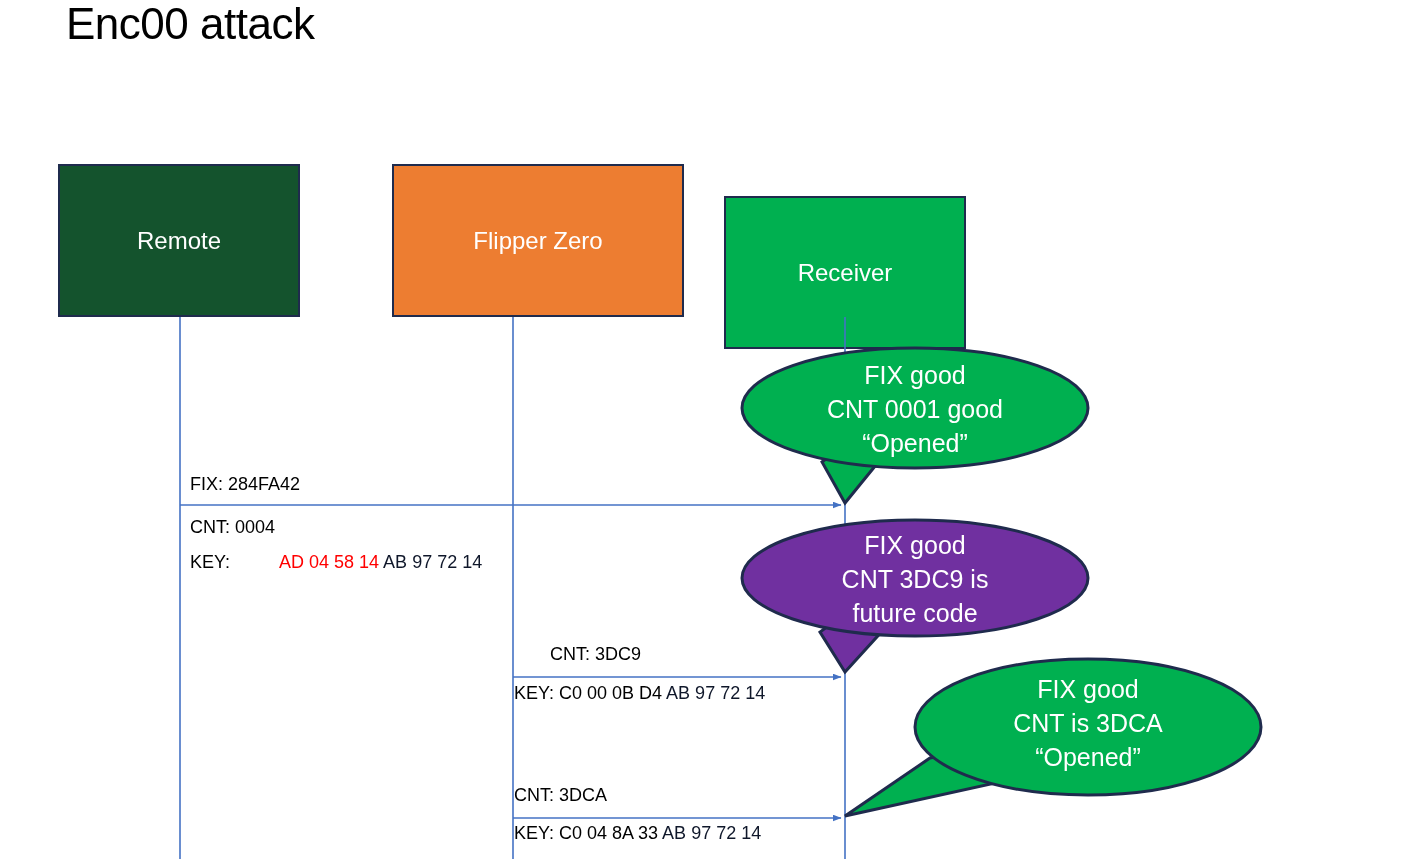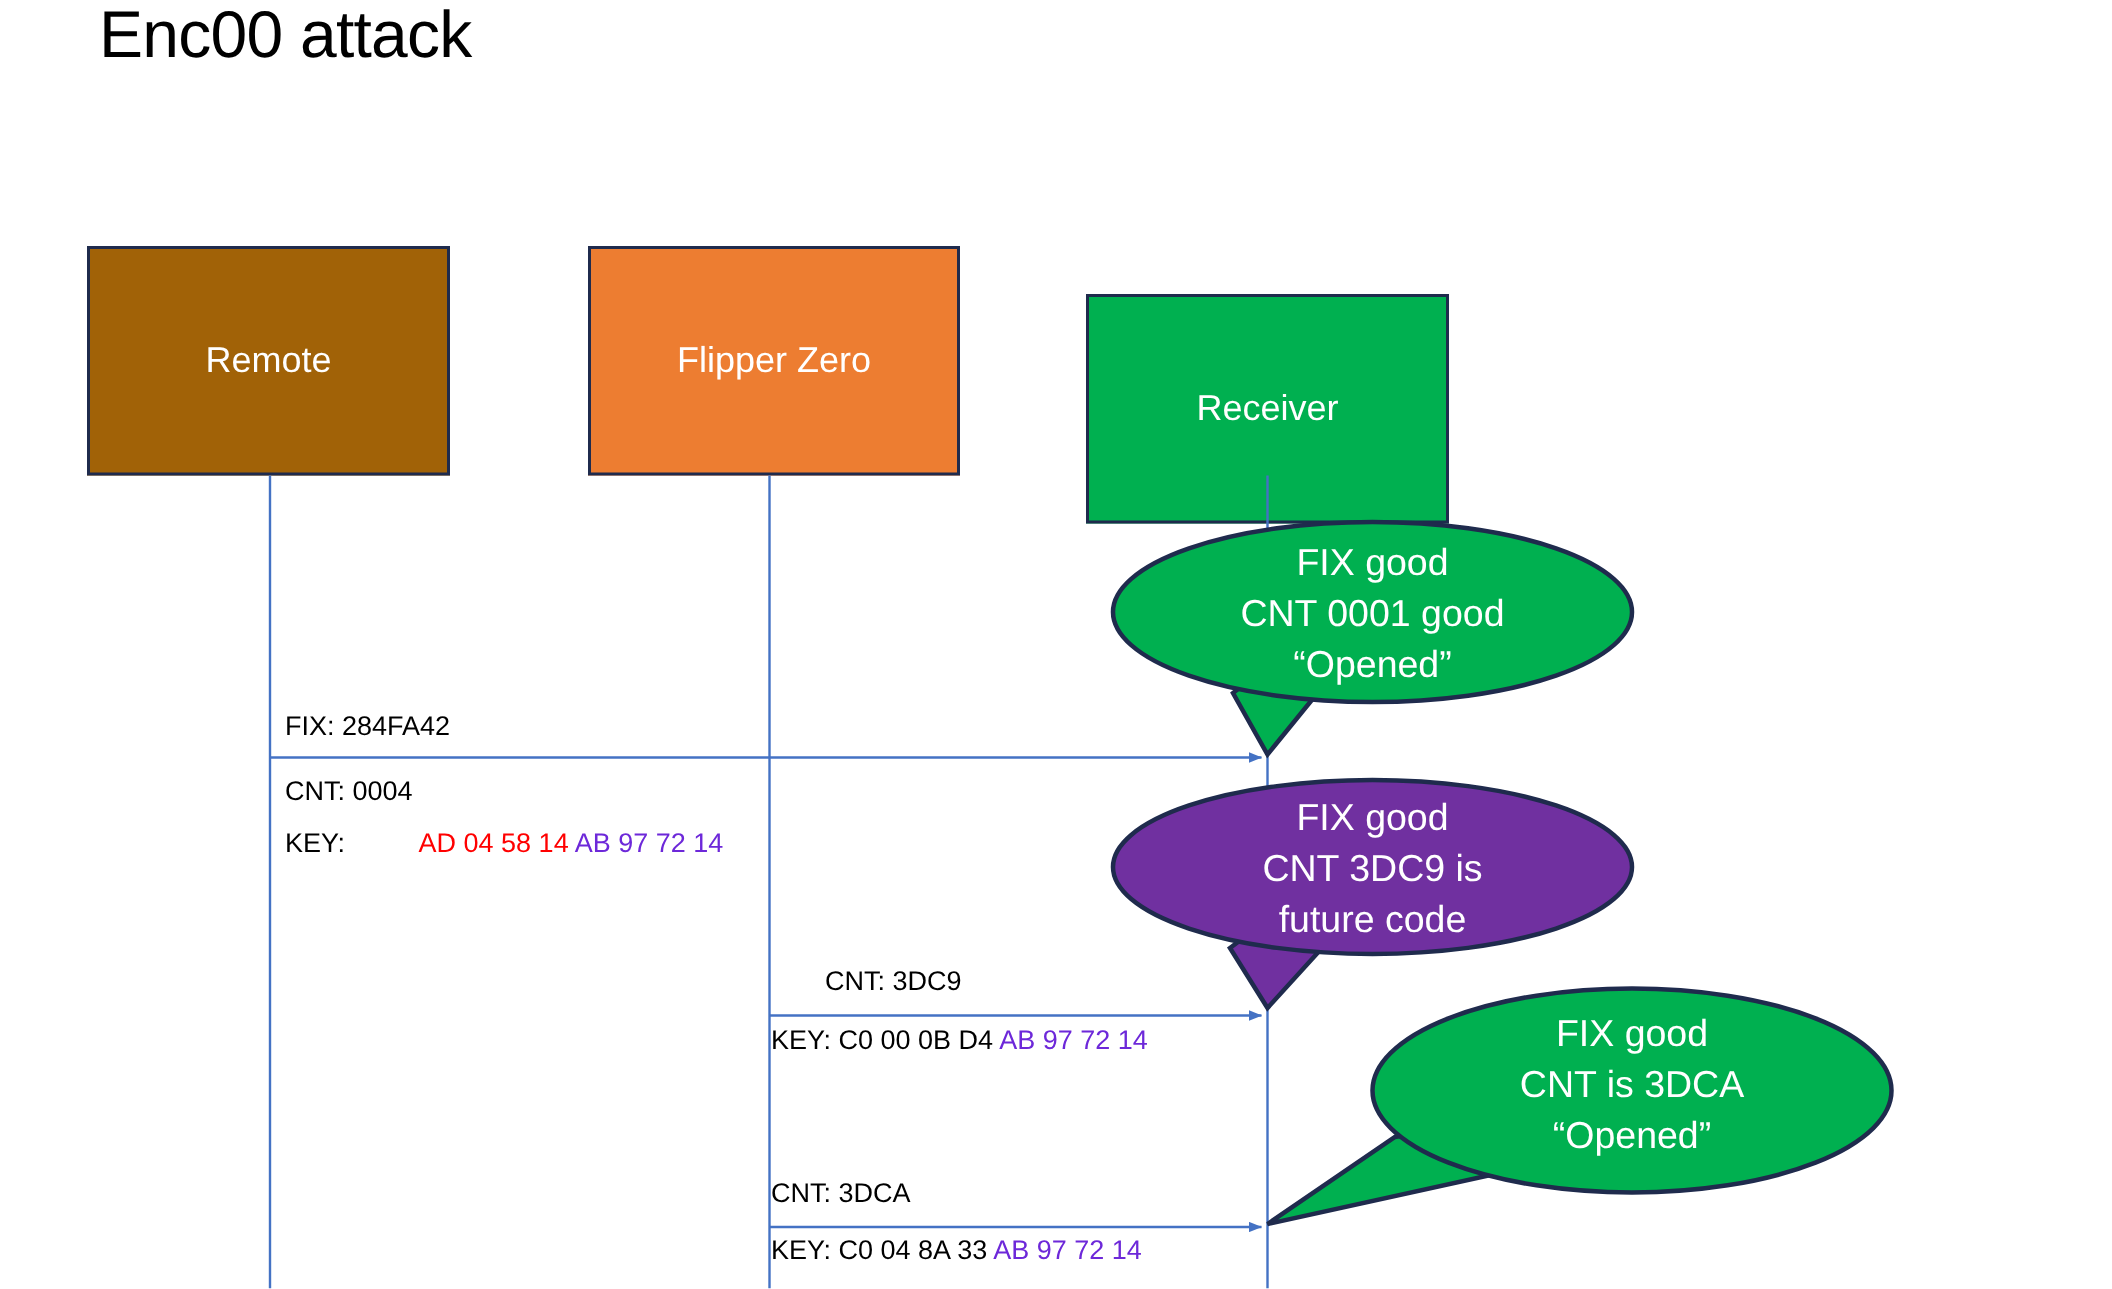--- a/index.html
+++ b/index.html
@@ -34,22 +34,22 @@
     position: absolute;
     box-sizing: border-box;
     border: 2px solid #1f2b4d;
     display: flex;
     align-items: center;
     justify-content: center;
     color: #ffffff;
     font-size: 24px;
     font-weight: 400;
   }
-  #actor-remote   { left: 58px;  top: 164px; width: 242px; height: 153px; background: #a16207; }
-  #actor-flipper  { left: 392px; top: 164px; width: 248px; height: 153px; background: #ED7D31; }
+  #actor-remote   { left: 58px;  top: 164px; width: 242px; height: 153px; background: #14532d; }
+  #actor-flipper  { left: 392px; top: 164px; width: 292px; height: 153px; background: #ED7D31; }
   #actor-receiver { left: 724px; top: 164px; width: 242px; height: 153px; background: #00B050; margin-top: 32px; }
 
   
   #diagram-svg {
     position: absolute;
     left: 0;
     top: 0;
     width: 1408px;
     height: 859px;
     pointer-events: none;
@@ -57,21 +57,21 @@
 
   
   .msg-label {
     position: absolute;
     font-size: 18px;
     line-height: 1.0;
     white-space: nowrap;
     color: #000000;
   }
   .hex-red   { color: #FF0000; margin-left: 44px; }
-  .hex-green { color: #6d28d9; }
+  .hex-green { color: #0f172a; }
 
   
   .callout-text {
     position: absolute;
     color: #ffffff;
     font-size: 25px;
     line-height: 1.36;
     text-align: center;
     white-space: pre-line;
     pointer-events: none;

